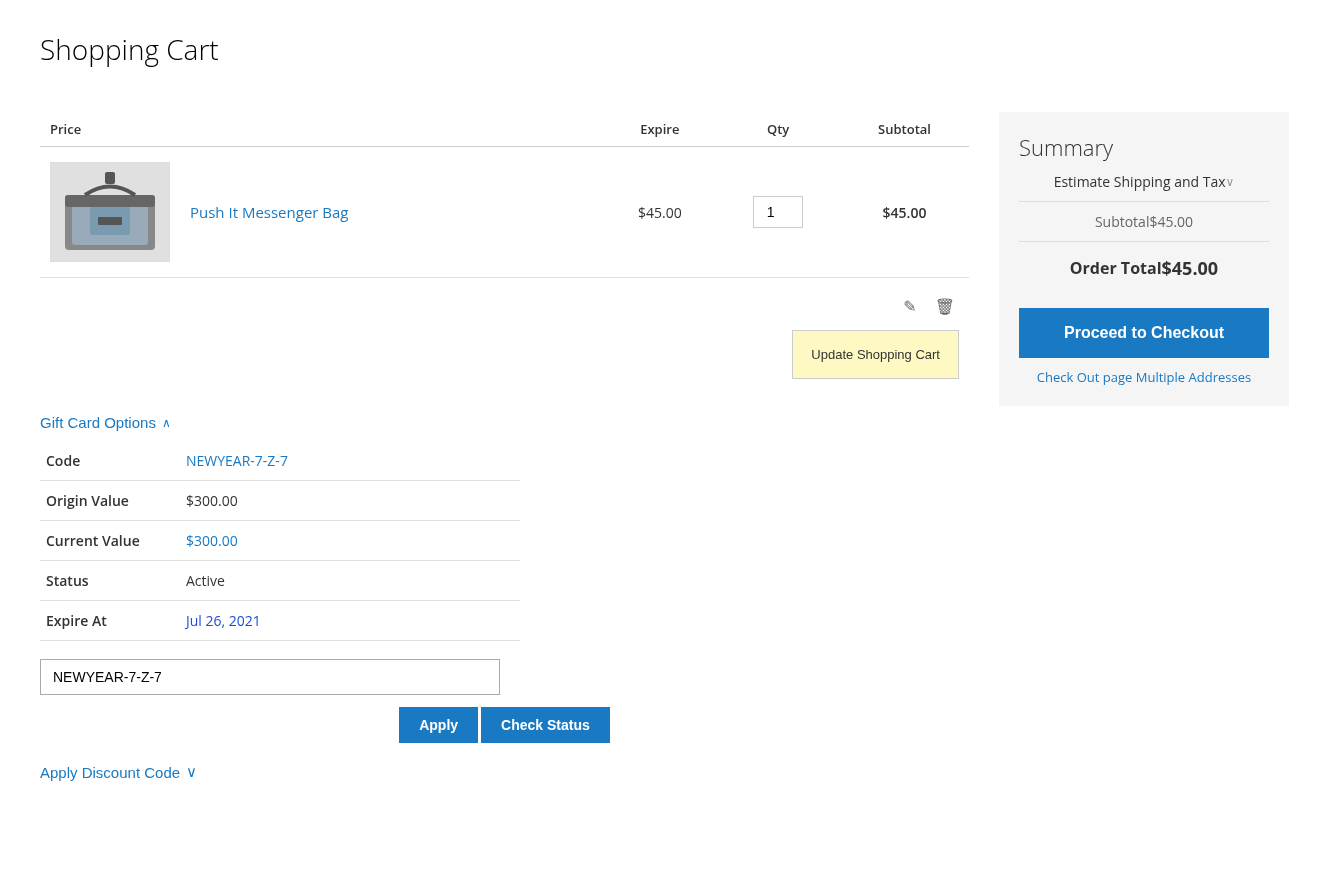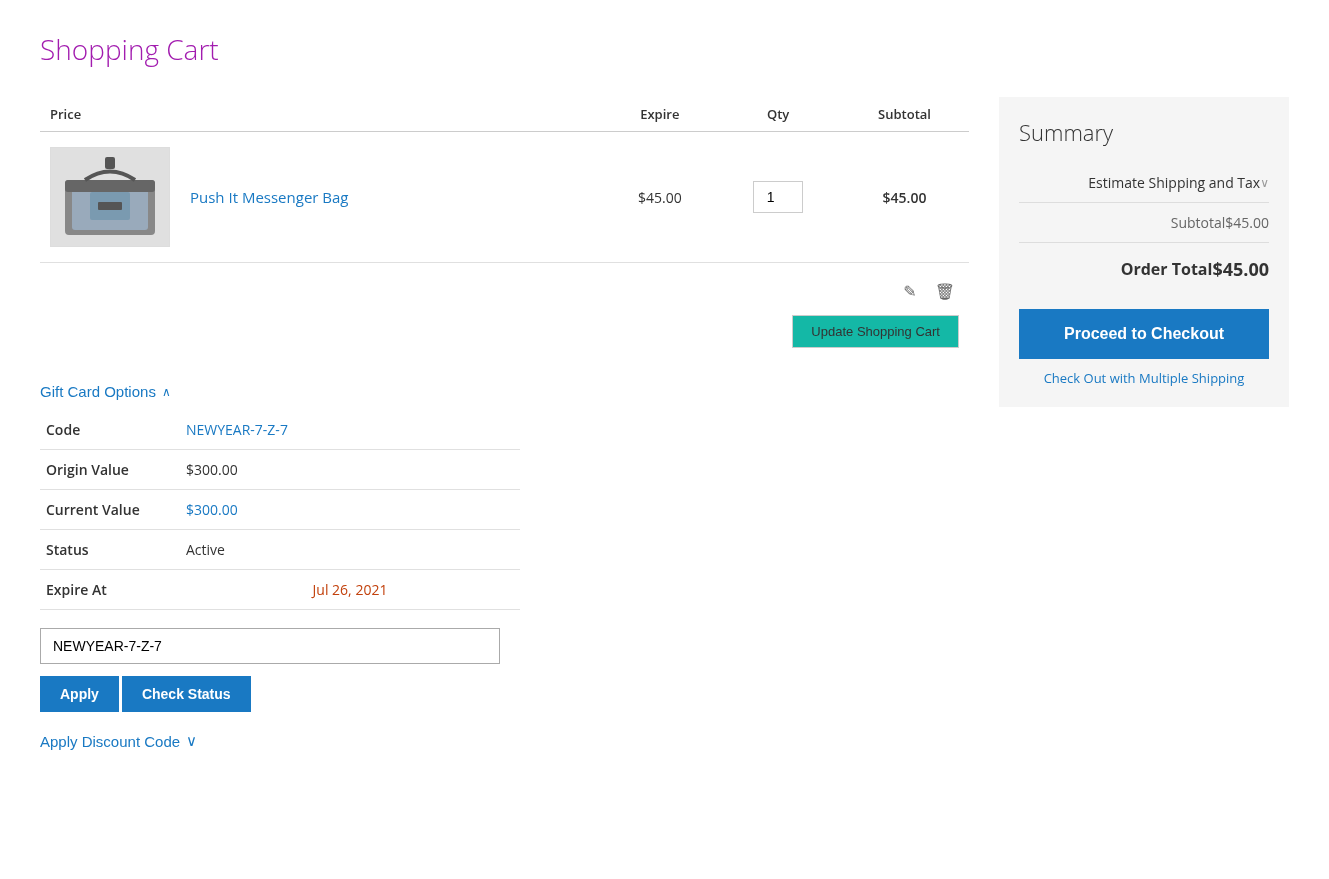--- a/index.html
+++ b/index.html
@@ -1,18 +1,18 @@
 <!DOCTYPE html>
 <html><head>
   <meta charset="utf-8">
   <style>
     * { box-sizing: border-box; margin: 0; padding: 0; }
     body { font-family: 'Open Sans', Arial, sans-serif; font-size: 14px; color: #333; background: #fff; padding: 30px 40px; }
 
-    h1.page-title { font-size: 28px; font-weight: 300; color: #a21caf; margin-bottom: 29px; }
+    h1.page-title { font-size: 28px; font-weight: 300; color: #000000; margin-bottom: 44px; }
 
     .main-layout { display: flex; gap: 30px; align-items: flex-start; }
     .cart-area { flex: 1; }
     .summary-area { width: 290px; flex-shrink: 0; }
 
     
     .cart-table { width: 100%; border-collapse: collapse; }
     .cart-table thead tr { border-bottom: 1px solid #ccc; }
     .cart-table thead th { text-align: left; padding: 8px 10px; font-weight: 600; font-size: 13px; color: #333; }
     .cart-table thead th.col-price, .cart-table thead th.col-qty, .cart-table thead th.col-subtotal { text-align: center; }
@@ -21,48 +21,48 @@
     .product-img { width: 120px; height: 100px; background: #e0e0e0; border: 1px solid #ddd; display: flex; align-items: center; justify-content: center; flex-shrink: 0; overflow: hidden; }
     .bag-svg { width: 100px; height: 85px; }
     .product-name { color: #1979c3; text-decoration: none; font-size: 15px; }
     .col-price { text-align: center; font-size: 14px; }
     .col-qty { text-align: center; }
     .qty-input { width: 50px; height: 32px; border: 1px solid #ccc; text-align: center; font-size: 14px; padding: 2px; }
     .col-subtotal { text-align: center; font-size: 14px; font-weight: 600; }
     .cart-actions-row td { text-align: right; padding: 10px; border-top: 1px solid #e0e0e0; }
     .action-icons { display: flex; justify-content: flex-end; gap: 10px; margin-bottom: 10px; }
     .icon-btn { background: none; border: none; cursor: pointer; color: #666; font-size: 16px; padding: 4px; }
-    .btn-update { border: 1px solid #ccc; background: #14b8a6; color: #333; padding: 8px 18px; cursor: pointer; font-size: 13px; }
+    .btn-update { border: 1px solid #ccc; background: #fef9c3; color: #333; padding: 16px 18px; cursor: pointer; font-size: 13px; }
 
     
     .gift-card-section { margin-top: 20px; }
     .section-toggle { display: flex; align-items: center; gap: 6px; cursor: pointer; color: #1979c3; font-size: 15px; font-weight: 400; text-decoration: none; border: none; background: none; padding: 0; }
     .section-toggle .chevron { font-size: 12px; }
 
     .gift-card-table { width: 100%; border-collapse: collapse; margin-top: 10px; max-width: 480px; }
     .gift-card-table tr { border-bottom: 1px solid #e0e0e0; }
     .gift-card-table td { padding: 10px 6px; font-size: 14px; }
     .gift-card-table td:first-child { font-weight: 600; width: 140px; }
     .gc-code { color: #1979c3; }
     .gc-value { color: #1979c3; }
-    .gc-expire { color: #c2410c; text-align: center; }
+    .gc-expire { color: #1d4ed8; }
     .gift-card-input { flex: 1; border: 1px solid #aaa; padding: 9px 12px; font-size: 14px; outline: none; }
     .tooltip-box { background: #e85c33; color: #fff; font-size: 13px; padding: 12px 16px; border-radius: 2px; max-width: 380px; line-height: 1.5; margin-left: 16px; }
 
-    .gift-card-buttons { margin-top: 12px; display: flex; gap: 3px; }
+    .gift-card-buttons { margin-top: 12px; display: flex; gap: 3px; justify-content: center; }
     .btn-apply { background: #1979c3; color: #fff; border: none; padding: 10px 20px; cursor: pointer; font-size: 14px; font-weight: 600; }
     .btn-check-status { background: #1979c3; color: #fff; border: none; padding: 10px 20px; cursor: pointer; font-size: 14px; font-weight: 600; }
 
     .apply-discount { margin-top: 20px; }
     .apply-discount-toggle { display: flex; align-items: center; gap: 6px; cursor: pointer; color: #1979c3; font-size: 15px; border: none; background: none; padding: 0; }
 
     
     .summary-box { background: #f5f5f5; padding: 20px; }
-    .summary-title { font-size: 22px; font-weight: 300; color: #333; margin-bottom: 16px; }
-    .summary-row { display: flex; justify-content: flex-end; align-items: center; padding: 10px 0; border-bottom: 1px solid #ddd; font-size: 14px; }
+    .summary-title { font-size: 22px; font-weight: 300; color: #333; margin-bottom: 0; }
+    .summary-row { display: flex; justify-content: center; align-items: center; padding: 10px 0; border-bottom: 1px solid #ddd; font-size: 14px; }
     .summary-row.estimate { color: #333; }
     .summary-row .chevron-down { color: #999; font-size: 12px; }
     .summary-row.subtotal { color: #666; }
     .summary-row.order-total { font-weight: 700; font-size: 16px; border-bottom: none; padding-top: 14px; color: #333; }
     .summary-row.order-total .total-amount { font-size: 18px; }
 
     .btn-checkout { display: block; width: 100%; background: #1979c3; color: #fff; border: none; padding: 16px; font-size: 16px; font-weight: 700; cursor: pointer; margin-top: 18px; text-align: center; }
 
     .multi-address-link { display: block; text-align: center; margin-top: 10px; color: #1979c3; font-size: 13px; text-decoration: none; cursor: pointer; }
 
@@ -192,17 +192,17 @@
         <span>$45.00</span>
       </div>
 
       <div class="summary-row order-total">
         <span>Order Total</span>
         <span class="total-amount">$45.00</span>
       </div>
 
       <button class="btn-checkout">Proceed to Checkout</button>
 
-      <a class="multi-address-link" href="#">Check Out with Multiple Shipping</a>
+      <a class="multi-address-link" href="#">Check Out page Multiple Addresses</a>
     </div>
   </div>
 
 </div>
 
 </body></html>

